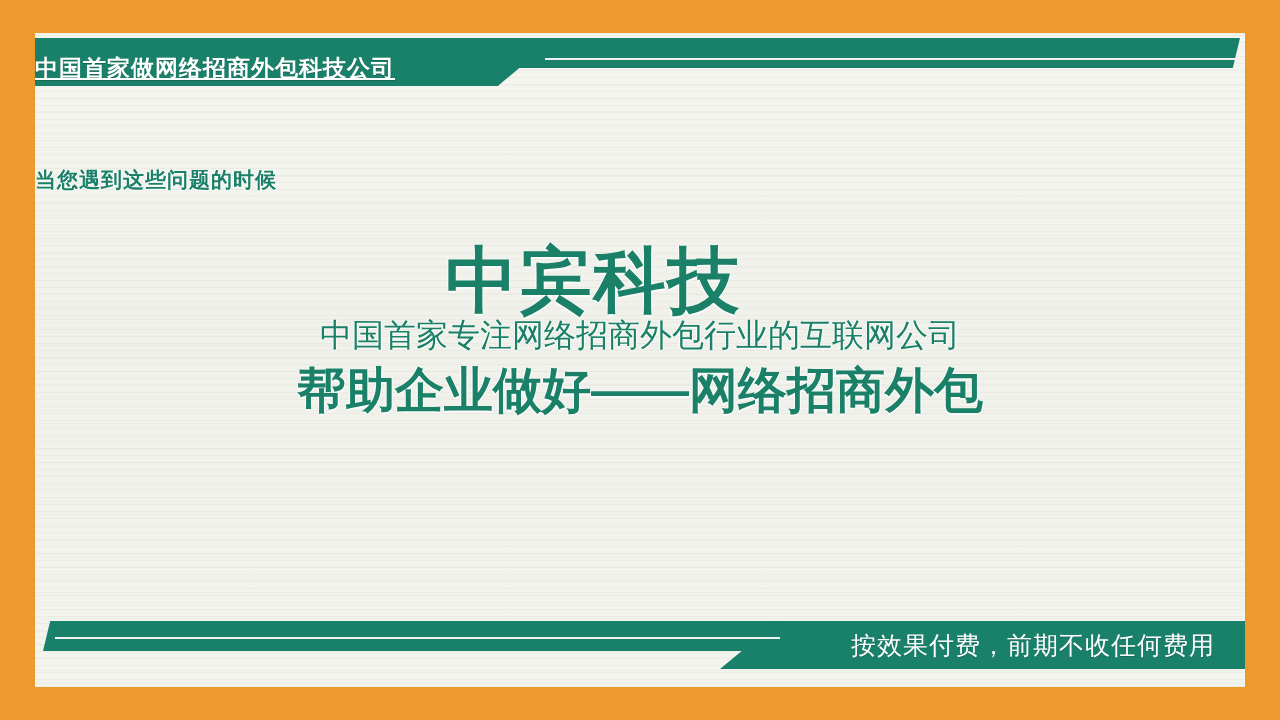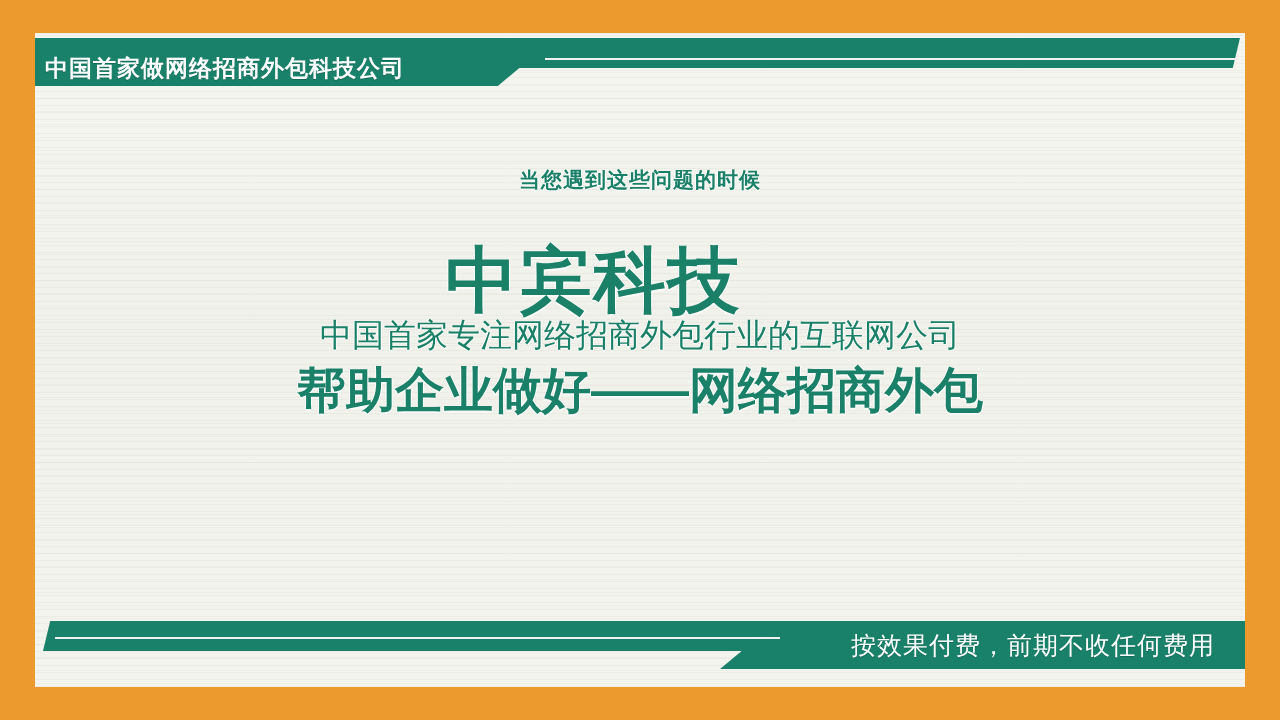--- a/index.html
+++ b/index.html
@@ -86,44 +86,44 @@
     background: #eef2f0;
   }
   .header-title {
     position: absolute;
     left: 0;
     top: 0;
     width: 470px;
     height: 60px;
     display: flex;
     align-items: center;
-    padding-left: 10px;
     box-sizing: border-box;
     color: #ffffff;
     font-size: 23px;
     font-weight: bold;
     letter-spacing: 1px;
     white-space: nowrap;
     text-shadow: 0 1px 0 rgba(0,0,0,0.18);
+    text-decoration: underline;
   }
 
   
   .center-block {
     position: absolute;
     left: 0;
     top: 0;
     width: 1210px;
     text-align: center;
   }
   .eyebrow {
     position: absolute;
     top: 133px;
     left: 0;
     width: 1210px;
-    text-align: center;
+    text-align: left;
     color: #1a8067;
     font-size: 21px;
     font-weight: bold;
     letter-spacing: 1px;
     text-shadow:
       1px 0 0 rgba(255,255,255,0.85),
       -1px 0 0 rgba(255,255,255,0.85),
       0 1px 0 rgba(255,255,255,0.85);
   }
   .brand {

